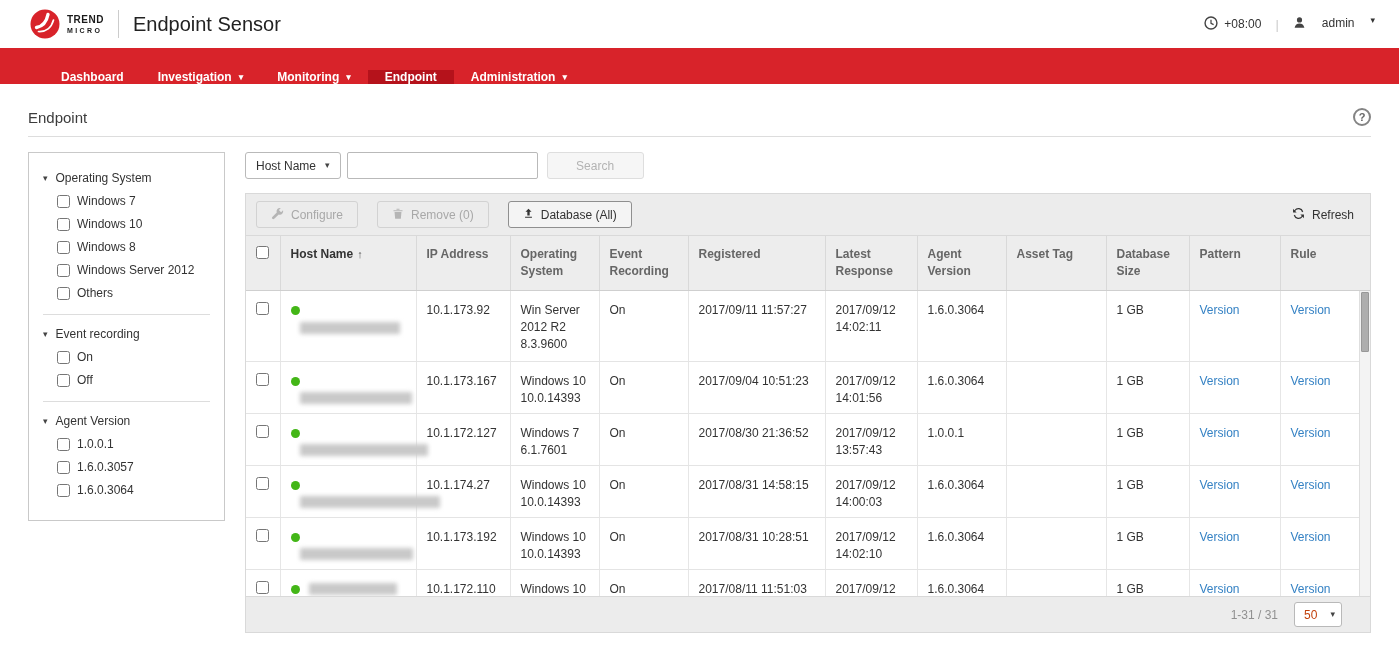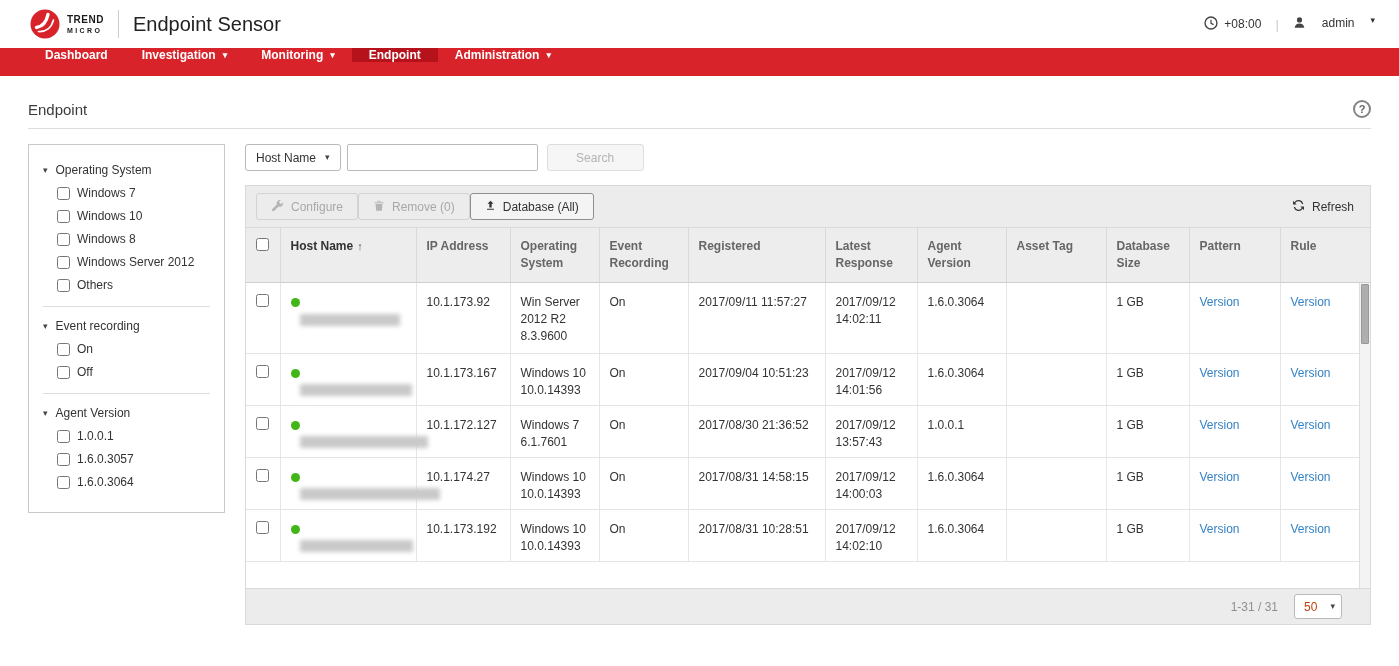--- a/index.html
+++ b/index.html
@@ -15,21 +15,21 @@
   .brandtxt .t2 { font-size:7px; font-weight:bold; color:#1a1a1a; letter-spacing:2.4px; margin-top:2px; }
   .hdr-sep { width:1px; height:28px; background:#ccc; margin:0 14px; }
   .product { font-size:20px; color:#222; }
   .hdr-right { margin-left:auto; display:flex; align-items:center; font-size:12px; color:#333; }
   .tz { display:flex; align-items:center; gap:6px; }
   .hdr-div { color:#ccc; margin:0 14px; font-size:13px; }
   .userbox { display:flex; align-items:flex-start; gap:16px; cursor:pointer; }
   .caret { font-size:9px; line-height:1; }
 
   
-  .nav { height:28px; background:var(--red,#d8232a); display:flex; align-items:flex-start; padding-left:28px; }
+  .nav { height:36px; background:var(--red,#d8232a); display:flex; align-items:flex-end; padding-left:44px; }
   .nav-item { display:flex; align-items:center; gap:7px; padding:0 17px; color:#fff; font-size:12px; font-weight:bold; cursor:pointer; }
   .nav-item .caret { color:#fff; margin-top:1px; }
   .nav-item.active { background:var(--red-active,#b5121b); }
 
   
   .content { padding:0 28px; }
   .titlerow { display:flex; align-items:center; justify-content:space-between; padding:24px 0 10px 0; border-bottom:1px solid #ddd; }
   .pagetitle { font-size:15px; color:#3c3c3c; }
   .helpicon { width:18px; height:18px; border:2px solid #848484; border-radius:50%; color:#666; font-size:11px; font-weight:bold; display:flex; align-items:center; justify-content:center; cursor:pointer; }
 
@@ -49,21 +49,21 @@
   .main { flex:1; min-width:0; }
   .searchrow { display:flex; align-items:center; margin-bottom:14px; }
   .selbtn { height:27px; background:#fff; border:1px solid #b9b9b9; border-radius:3px; font-size:12px; color:#333; padding:0 10px; display:flex; align-items:center; gap:9px; cursor:pointer; }
   .selbtn .caret { color:#444; }
   .searchinput { height:27px; width:191px; margin-left:6px; border:1px solid #b9b9b9; border-radius:2px; padding:0 8px; font-size:12px; font-family:"Liberation Sans",sans-serif; }
   .searchbtn { height:27px; width:97px; margin-left:9px; background:#f6f6f6; border:1px solid #dedede; border-radius:3px; color:#b3b3b3; font-size:12px; }
 
   .panel { border:1px solid #d9d9d9; background:#fff; }
   .toolbar { background:#ececec; padding:7px 10px; display:flex; align-items:center; border-bottom:1px solid #d9d9d9; }
   .tbtn { height:27px; display:flex; align-items:center; gap:7px; font-size:12px; border-radius:3px; padding:0 14px; background:transparent; cursor:default; }
-  .tbtn + .tbtn { margin-left:0; }
+  .tbtn + .tbtn { margin-left:19px; }
   .tbtn.disabled { border:1px solid #d2d2d2; color:#a8a8a8; }
   .tbtn.disabled svg { fill:#b5b5b5; }
   .tbtn.enabled { border:1px solid #8f8f8f; color:#333; background:#f4f4f4; cursor:pointer; }
   .tbtn.enabled svg { fill:#333; }
   .refresh { margin-left:auto; display:flex; align-items:center; gap:7px; font-size:12px; color:#333; cursor:pointer; padding-right:6px; }
   .refresh svg { fill:#333; }
 
   table { border-collapse:collapse; table-layout:fixed; width:1124px; }
   th { text-align:left; vertical-align:top; background:#ededed; color:#666; font-size:12px; font-weight:bold; line-height:17px; padding:10px 10px; border-right:1px solid #d9d9d9; border-bottom:1px solid #cfcfcf; }
   th.c-cb, td.c-cb { text-align:center; padding-left:4px; padding-right:4px; }
@@ -427,20 +427,34 @@
       <td>2017/08/31 10:28:51</td>
       <td class="pre">2017/09/12
 14:02:10</td>
       <td>1.6.0.3064</td>
       <td></td>
       <td>1 GB</td>
       <td><a class="lnk">Version</a></td>
       <td><a class="lnk">Version</a></td>
     </tr>
 
+    <tr>
+      <td class="c-cb"><input type="checkbox" style=""></td>
+      <td><span class="dot"></span><span class="blur" style="width: 88px;"></span></td>
+      <td>10.1.172.110</td>
+      <td class="pre">Windows 10</td>
+      <td>On</td>
+      <td>2017/08/11 11:51:03</td>
+      <td class="pre">2017/09/12</td>
+      <td>1.6.0.3064</td>
+      <td></td>
+      <td>1 GB</td>
+      <td><a class="lnk">Version</a></td>
+      <td><a class="lnk">Version</a></td>
+    </tr>
   </tbody>
             </table>
             <div class="vscroll">
               <div class="vthumb"></div>
             </div>
           </div>
 
           <div class="tfooter">
             <span class="range">1-31 / 31</span>
             <span class="pgsel-wrap">

